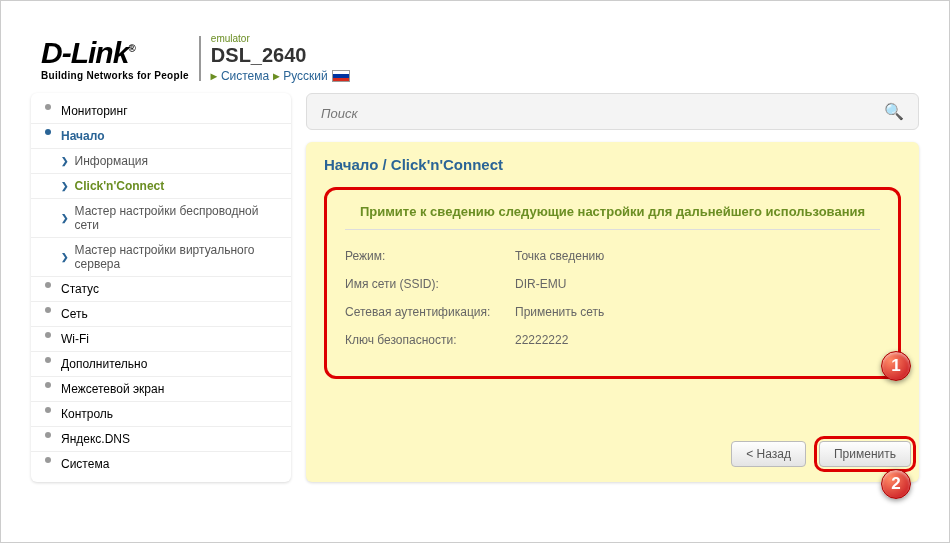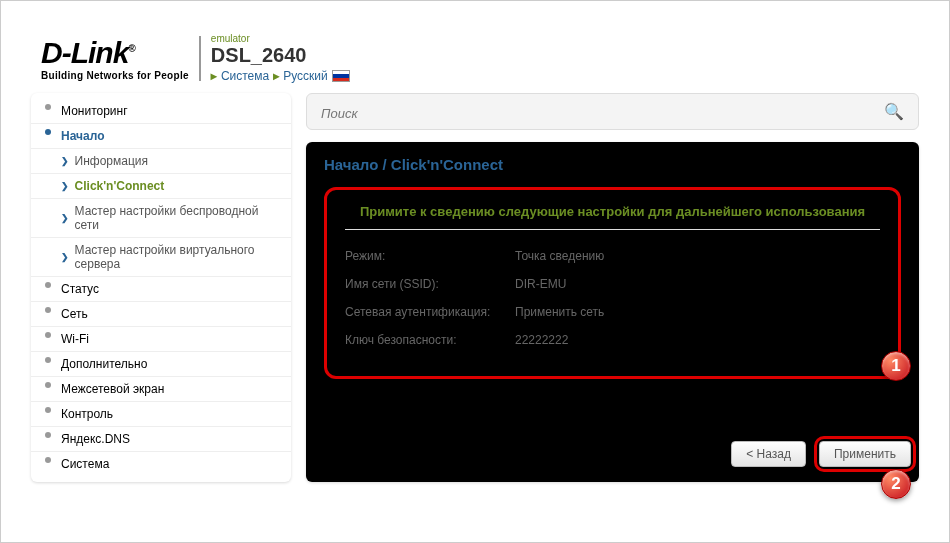--- a/index.html
+++ b/index.html
@@ -23,21 +23,21 @@
 .sidebar-item .dot-icon { width: 6px; height: 6px; border-radius: 50%; background: #999; flex-shrink: 0; }
 .sidebar-item.active { color: #2a6496; font-weight: bold; }
 .sidebar-item.active .dot-icon { background: #2a6496; }
 .sidebar-sub { padding: 5px 14px 5px 30px; border-bottom: 1px solid #eee; display: flex; align-items: center; gap: 6px; cursor: pointer; color: #555; }
 .sidebar-sub .sarrow { color: #2a6496; font-weight: bold; font-size: 9px; }
 .sidebar-sub.active { color: #6b8e23; font-weight: bold; }
 .main { flex: 1; display: flex; flex-direction: column; }
 .search-box { background: #f4f4f4; border: 1px solid #ddd; border-radius: 6px; padding: 8px 14px; display: flex; align-items: flex-end; margin-bottom: 12px; }
 .search-input { flex: 1; border: none; background: transparent; outline: none; font-size: 13px; font-style: italic; color: #999; }
 .search-icon { font-size: 16px; color: #888; }
-.main-panel { background: #000000; border-radius: 6px; box-shadow: 0 1px 3px rgba(0,0,0,0.15); padding: 14px 18px; flex: 1; position: relative; }
+.main-panel { background: #fef9c3; border-radius: 6px; box-shadow: 0 1px 3px rgba(0,0,0,0.15); padding: 14px 18px; flex: 1; position: relative; }
 .breadcrumb { color: #2a6496; font-size: 15px; font-weight: bold; margin-bottom: 14px; }
 .info-box { border: 3px solid #d00; border-radius: 12px; padding: 14px 18px 22px 18px; position: relative; }
 .info-title { color: #6b8e23; font-size: 13px; font-weight: bold; border-bottom: 1px solid #ddd; padding-bottom: 10px; margin-bottom: 12px; text-align: center; }
 .info-row { display: flex; padding: 7px 0; color: #666; font-size: 12px; }
 .info-label { width: 170px; }
 .info-value { flex: 1; }
 .button-row { position: absolute; right: 3px; bottom: 10px; display: flex; gap: 8px; align-items: center; }
 .btn { background: linear-gradient(#fefefe, #e4e4e4); border: 1px solid #bbb; border-radius: 4px; padding: 5px 14px; font-size: 12px; color: #555; cursor: pointer; }
 .btn-box-highlight { border: 3px solid #d00; border-radius: 10px; padding: 2px; }
 .marker { position: absolute; width: 30px; height: 30px; border-radius: 50%; background: radial-gradient(circle at 30% 30%, #ff8a65, #d32f2f 70%); color: #fff; font-weight: bold; font-size: 17px; display: flex; align-items: center; justify-content: center; box-shadow: 0 2px 5px rgba(0,0,0,0.4), inset 0 2px 3px rgba(255,255,255,0.5); border: 1px solid #a00; }

